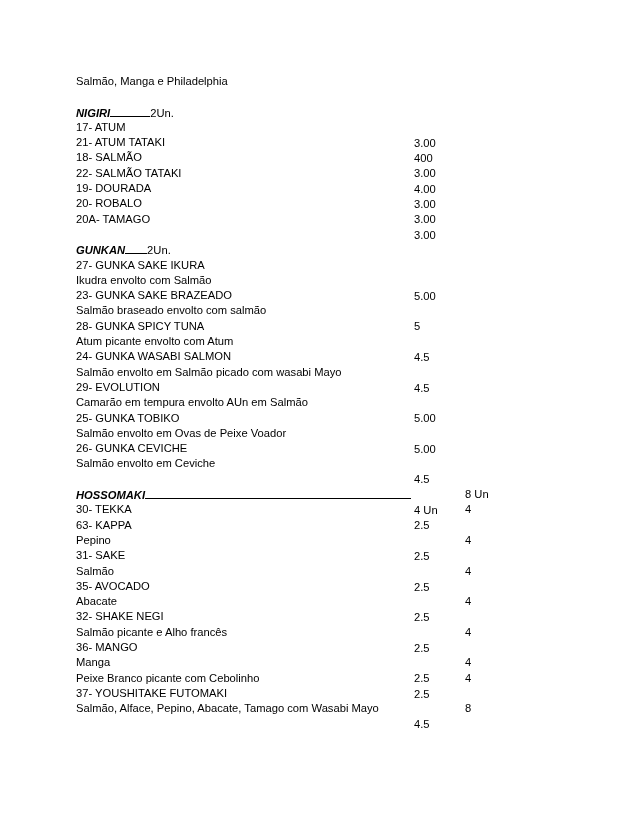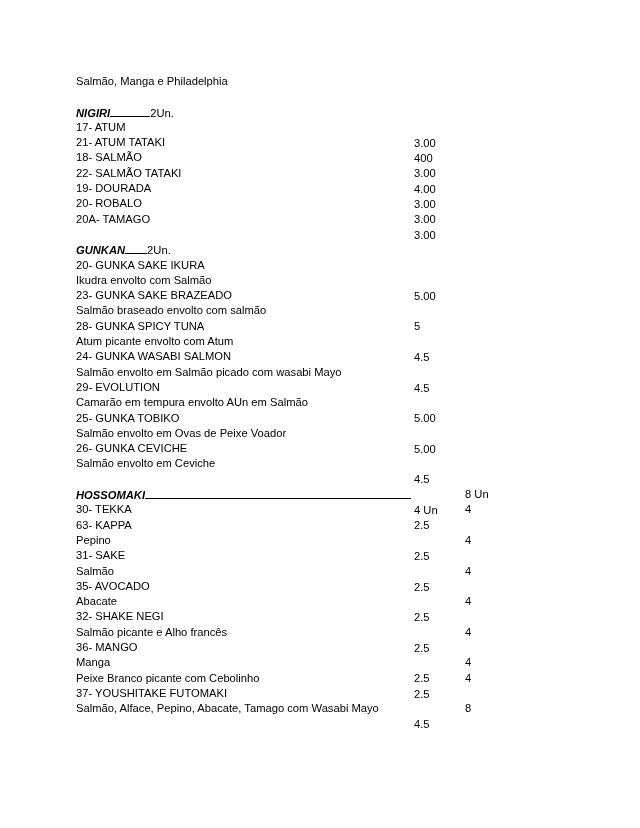--- a/index.html
+++ b/index.html
@@ -27,21 +27,21 @@
       <div class="line"><span>18- SALMÃO</span><span class="price">3.00</span></div>
       <div class="line"><span>22- SALMÃO TATAKI</span><span class="price">4.00</span></div>
       <div class="line"><span>19- DOURADA</span><span class="price">3.00</span></div>
       <div class="line"><span>20- ROBALO</span><span class="price">3.00</span></div>
       <div class="line"><span>20A- TAMAGO</span><span class="price">3.00</span></div>
     </div>
   <div class="gap"></div>
 
   <div class="line"><span class="hdr">GUNKAN</span><span class="uline" style="width:22px"></span><span>2Un.</span></div>
   <div id="gunkan-list">
-      <div class="line"><span>20- GUNKA SAKE IKURA</span></div>
+      <div class="line"><span>27- GUNKA SAKE IKURA</span></div>
       <div class="line"><span>Ikudra envolto com Salmão</span><span class="price">5.00</span></div>
       <div class="line"><span>23- GUNKA SAKE BRAZEADO</span></div>
       <div class="line"><span>Salmão braseado envolto com salmão</span><span class="price">5</span></div>
       <div class="line"><span>28- GUNKA SPICY TUNA</span></div>
       <div class="line"><span>Atum picante envolto com Atum</span><span class="price">4.5</span></div>
       <div class="line"><span>24- GUNKA WASABI SALMON</span></div>
       <div class="line"><span>Salmão envolto em Salmão picado com wasabi Mayo</span><span class="price">4.5</span></div>
       <div class="line"><span>29- EVOLUTION</span></div>
       <div class="line"><span>Camarão em tempura envolto AUn em Salmão</span><span class="price">5.00</span></div>
       <div class="line"><span>25- GUNKA TOBIKO</span></div>

